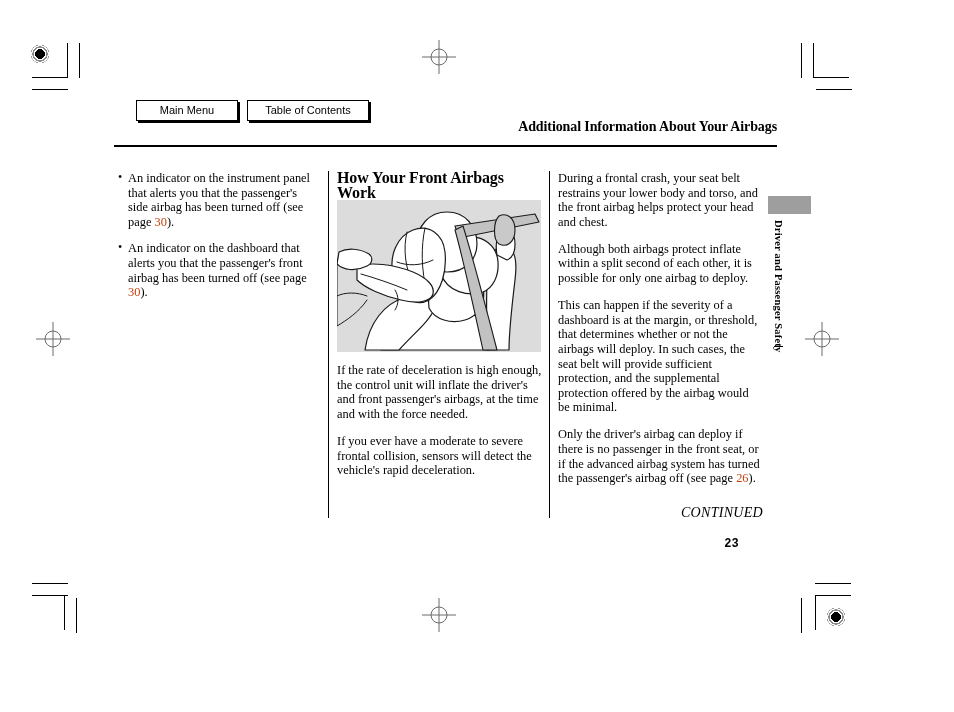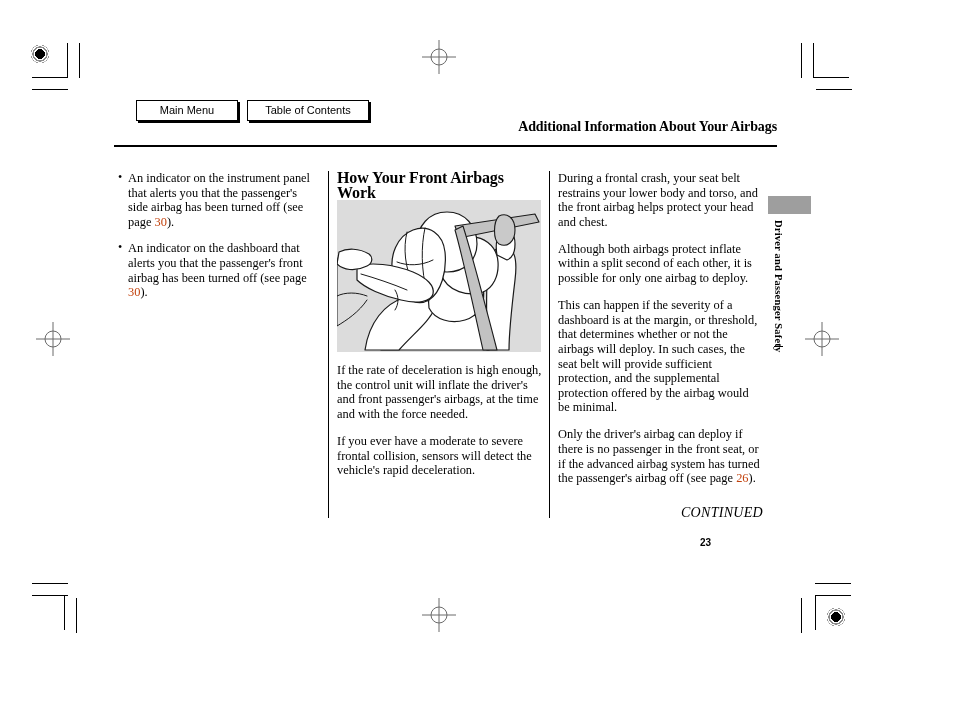--- a/index.html
+++ b/index.html
@@ -170,24 +170,24 @@
     font-family: "Liberation Serif", serif;
     font-style: italic;
     font-size: 14px;
     letter-spacing: 0.3px;
   }
   .page-num {
     position: absolute;
     left: 700px;
     top: 537px;
     width: 63px;
-    text-align: left;
-    font-family: Liberation Sans, sans-serif;
+    text-align: center;
+    font-family: Liberation Mono, monospace;
     font-weight: bold;
-    font-size: 10px;
+    font-size: 12px;
   }
 </style>
 </head>
 <body>
 
 <div class="reg-circle" style="left:27px; top:41px;"></div>
 <div class="crop-line" style="left:67px; top:43px; width:1px; height:35px;"></div>
 <div class="crop-line" style="left:79px; top:43px; width:1px; height:35px;"></div>
 <div class="crop-line" style="left:32px; top:77px; width:36px; height:1px;"></div>
 <div class="crop-line" style="left:32px; top:89px; width:36px; height:1px;"></div>

